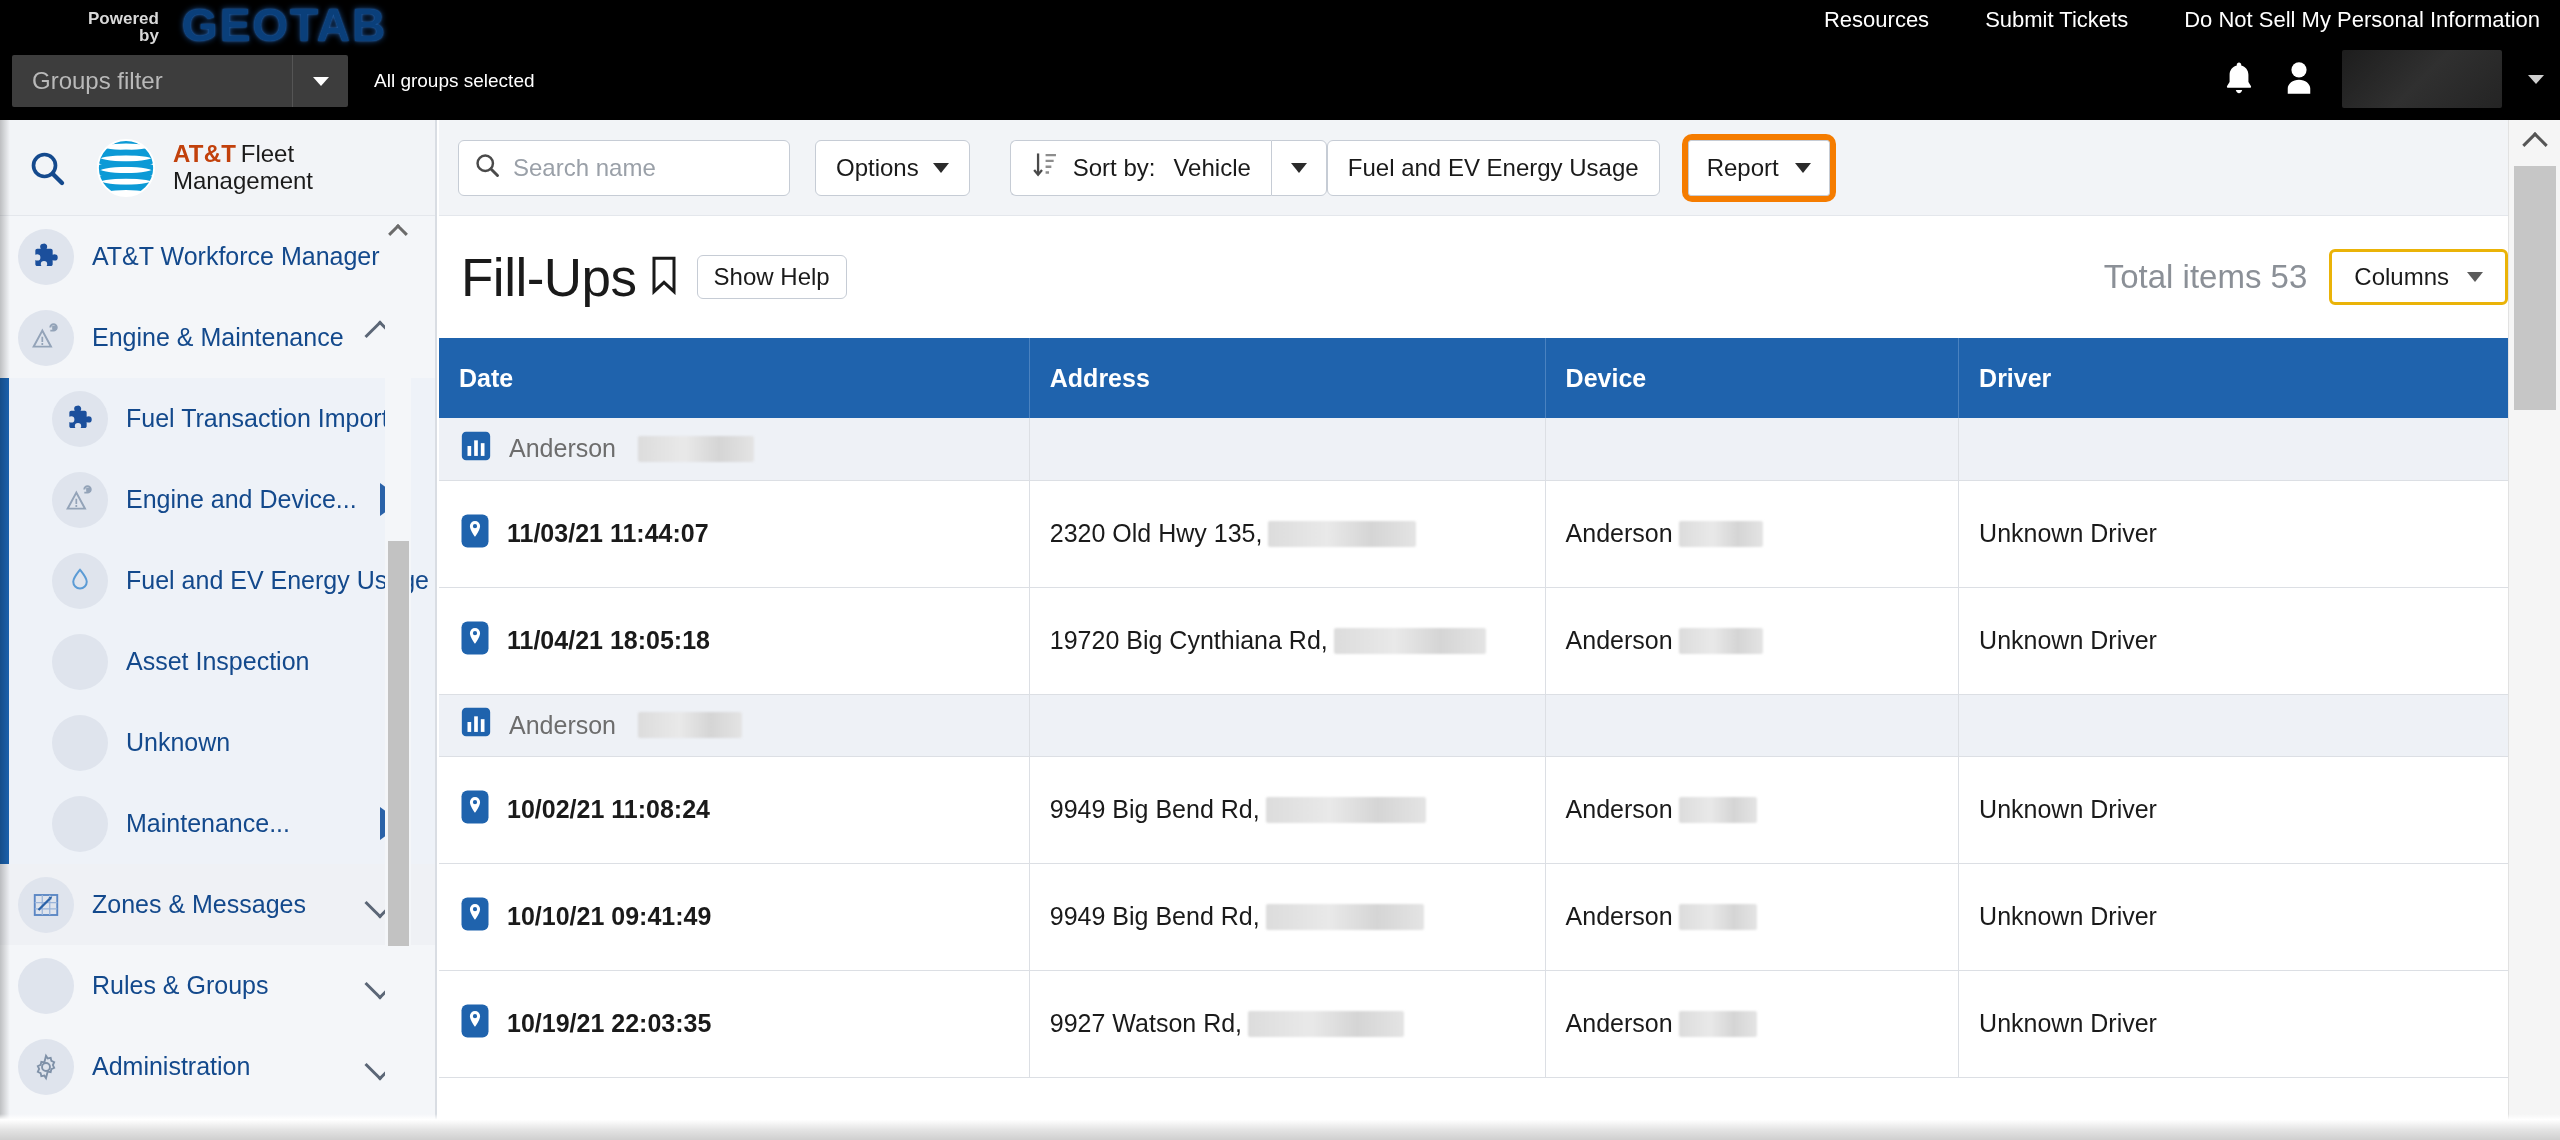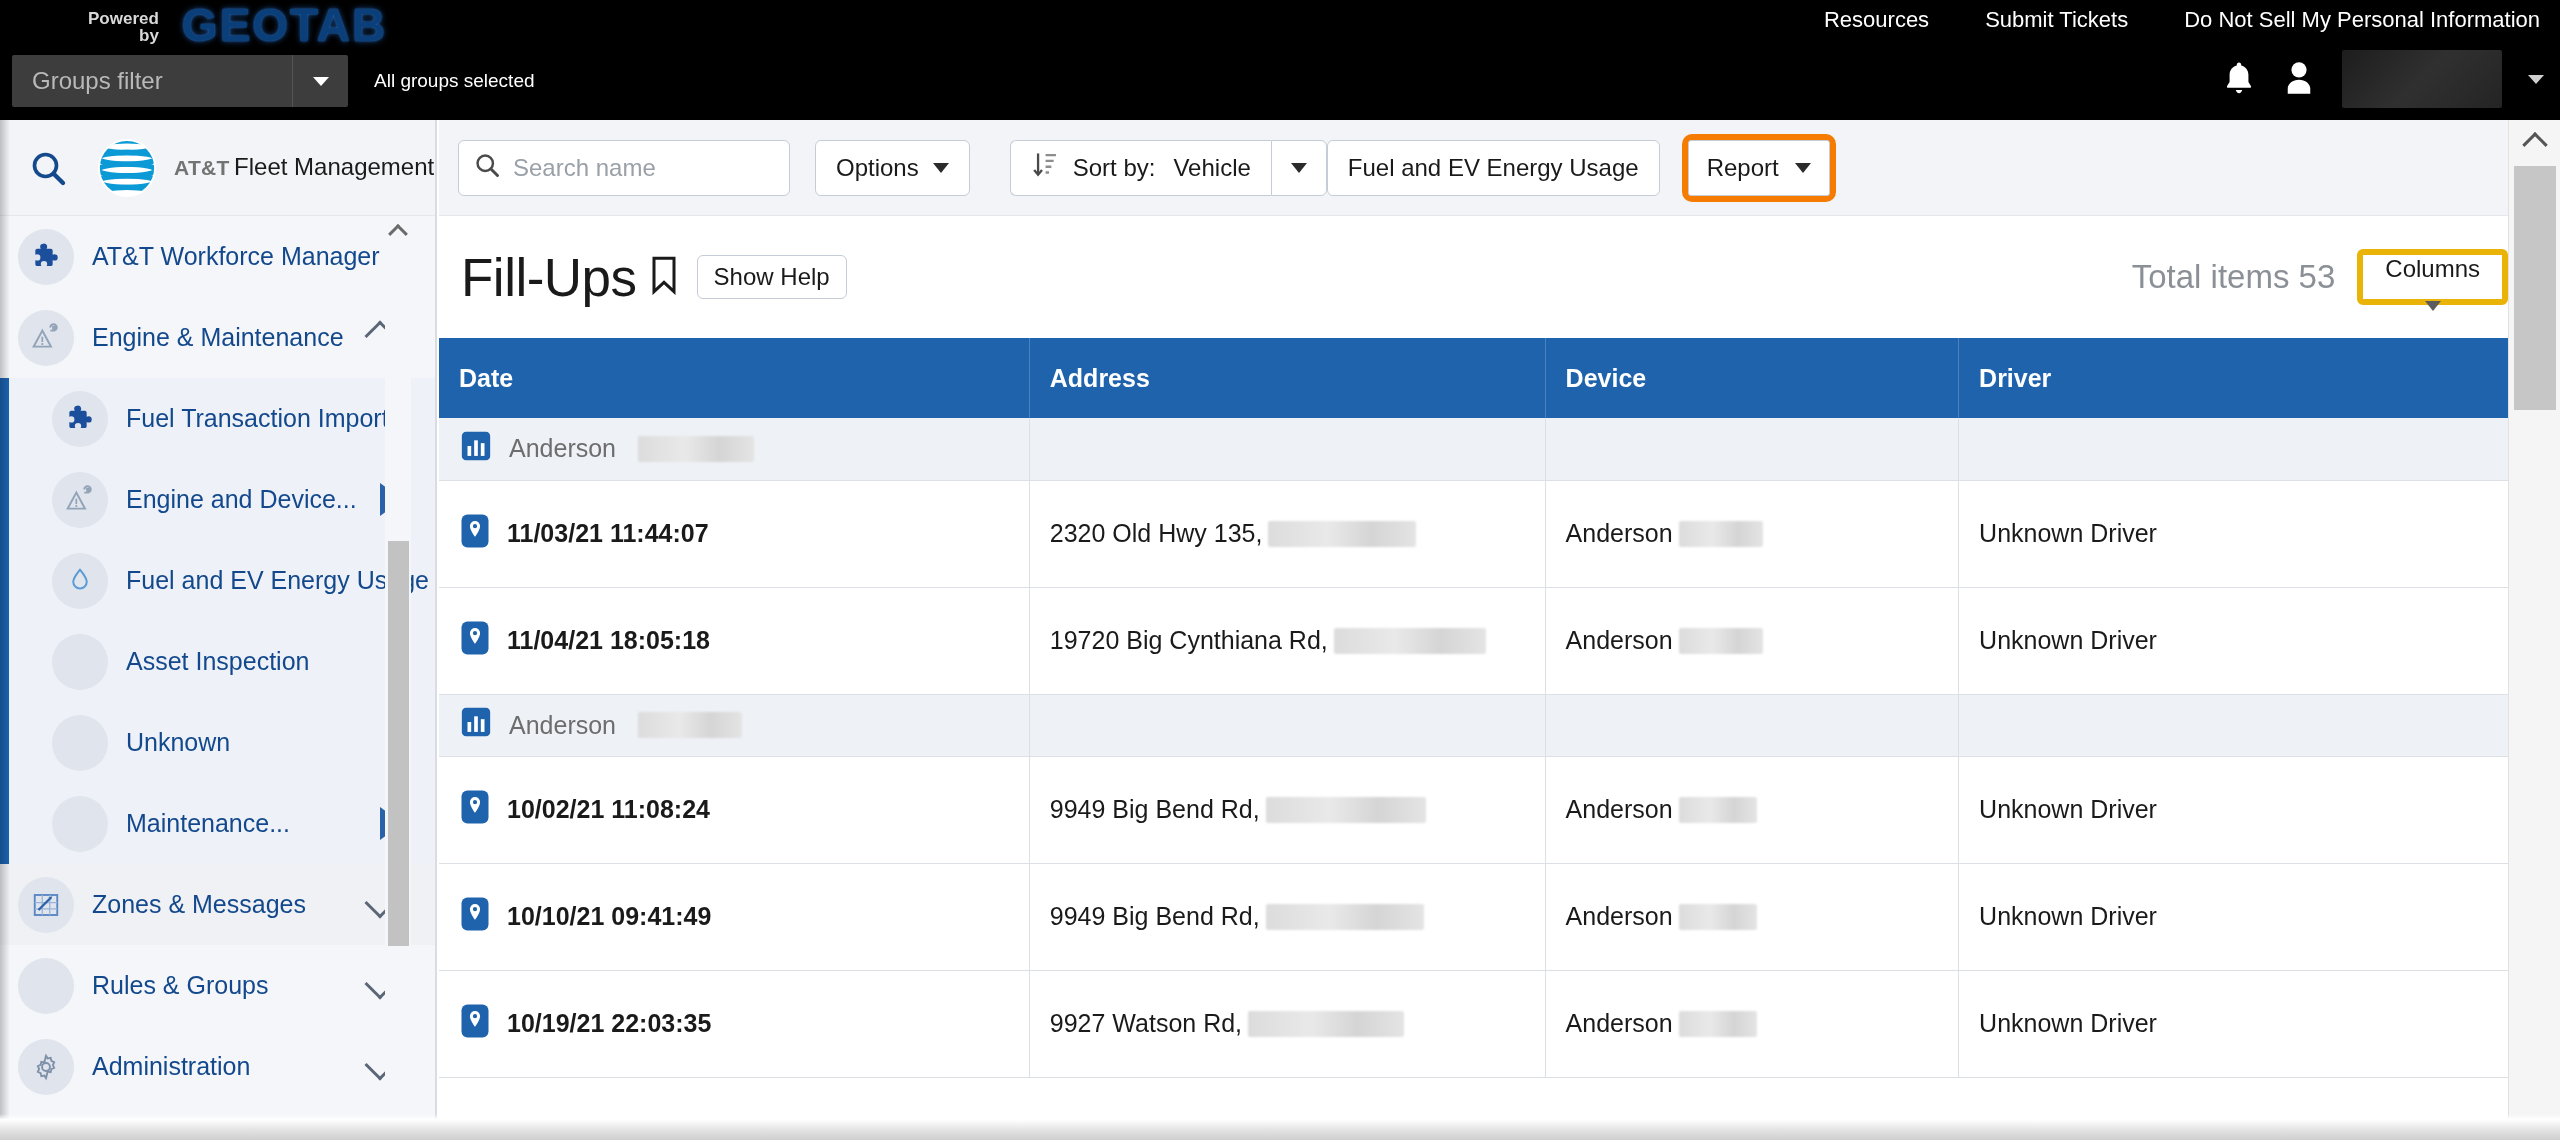--- a/index.html
+++ b/index.html
@@ -96,21 +96,21 @@
     background: #f2f4f7; display: flex; align-items: center;
     border-bottom: 1px solid #e4e7ec;
   }
   .search-btn {
     width: 96px; height: 96px; display: flex; align-items: center; justify-content: center;
     cursor: pointer;
   }
   .att-logo-wrap { display: flex; align-items: center; gap: 16px; }
   .att-globe { width: 62px; height: 62px; }
   .att-text { line-height: 1.12; }
-  .att-text .l1 { font-size: 21px; font-weight: bold; color: #737373; letter-spacing: .3px; }
+  .att-text .l1 { font-size: 24px; font-weight: bold; color: #c2410c; letter-spacing: .3px; }
   .att-text .l2 { font-size: 24px; color: #1b1b1b; }
 
   .nav-scroll {
     position: absolute; left: 0; top: 96px; width: 437px; height: 924px;
     overflow: hidden;
   }
   .nav-item {
     display: flex; align-items: center; height: 81px;
     padding-left: 18px; cursor: pointer; position: relative;
   }
@@ -236,23 +236,23 @@
     background: #fff; border: 1px solid #c6ccd5; border-radius: 6px;
     font-size: 24px; color: #1a1a1a; display: flex; align-items: center; cursor: pointer;
   }
   .head-right {
     position: absolute; right: 52px; top: 50%; transform: translateY(-50%);
     display: flex; align-items: center; gap: 22px;
   }
   .total-items { font-size: 33px; color: #8b9097; white-space: nowrap; }
   .btn-columns {
     height: 56px; padding: 0 22px; background: #fff;
-    border: 6px solid #eab308; border-radius: 6px;
+    border: 3px solid #eab308; border-radius: 6px;
     font-size: 24px; color: #1a1a1a;
-    display: flex; align-items: center; gap: 18px; cursor: pointer; flex-direction: column;
+    display: flex; align-items: center; gap: 18px; cursor: pointer;
   }
 
   
   .table-wrap {
     position: absolute; left: 0; top: 218px; right: 52px; bottom: 0;
     overflow: hidden;
   }
   table.grid { border-collapse: collapse; width: 100%; table-layout: fixed; }
   table.grid th {
     background: #1f63ad; color: #ffffff; font-size: 25px; font-weight: bold;

